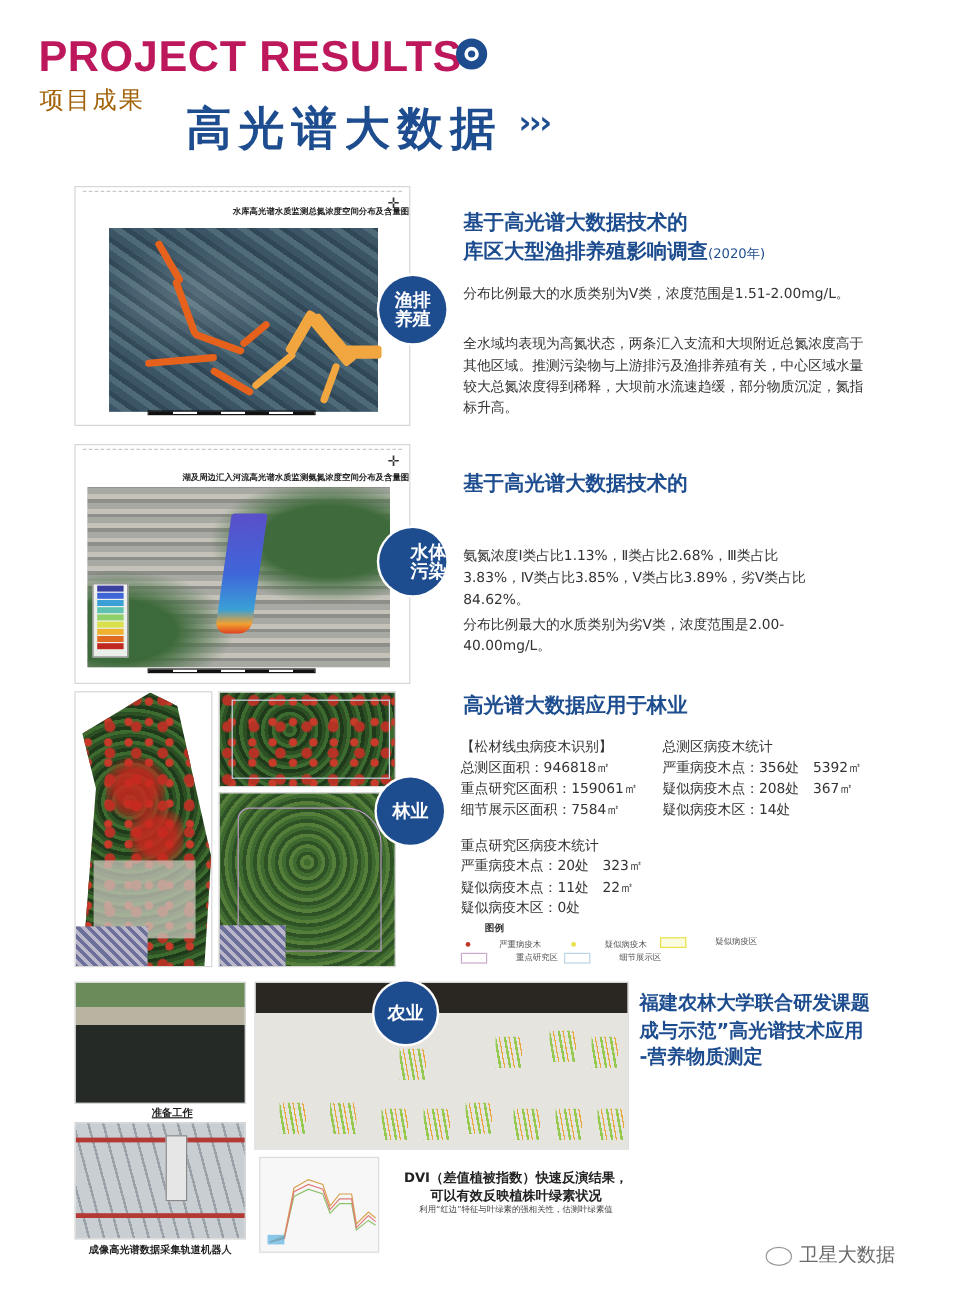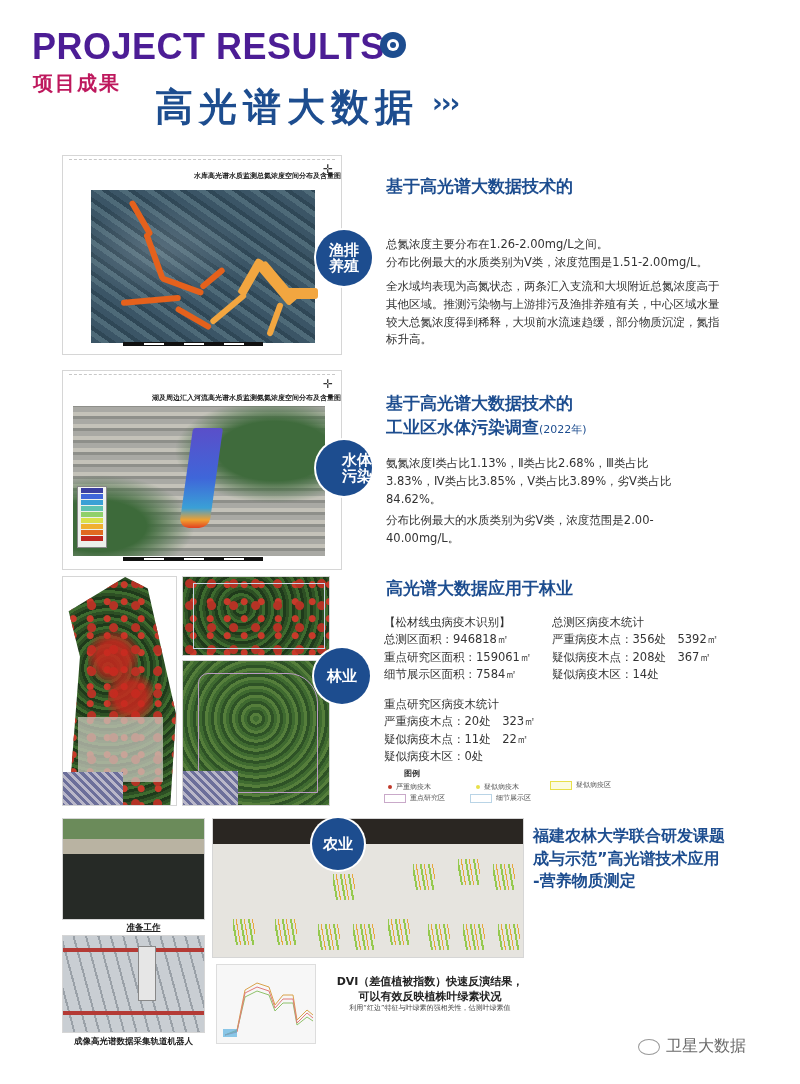--- a/index.html
+++ b/index.html
@@ -1,24 +1,24 @@
 <!DOCTYPE html>
 <html><head>
 <meta charset="utf-8">
 <style>
   * { box-sizing: border-box; margin: 0; padding: 0; }
   html, body { width: 800px; height: 1084px; background: #ffffff; overflow: hidden; }
   body { position: relative; font-family: "DejaVu Sans", "Liberation Sans", sans-serif; color: #333; }
 
   
-  .h-en { position: absolute; left: 32px; top: 26px; font-family: "Liberation Sans", "DejaVu Sans", sans-serif; font-weight: bold; font-size: 36px; letter-spacing: 0.5px; color: #4c1d95; }
+  .h-en { position: absolute; left: 32px; top: 26px; font-family: "Liberation Sans", "DejaVu Sans", sans-serif; font-weight: bold; font-size: 36px; letter-spacing: 0.5px; color: #be185d; }
   .h-logo { position: absolute; left: 380px; top: 32px; width: 26px; height: 26px; border-radius: 50%; background: #1d4d8f; }
   .h-logo::before { content: ""; position: absolute; left: 7px; top: 7px; width: 12px; height: 12px; border-radius: 50%; background: #fff; }
   .h-logo::after { content: ""; position: absolute; left: 10px; top: 10px; width: 6px; height: 6px; border-radius: 50%; background: #1d4d8f; }
-  .h-cn { position: absolute; left: 33px; top: 70px; font-size: 20px; font-weight: bold; color: #be185d; letter-spacing: 2px; }
+  .h-cn { position: absolute; left: 33px; top: 70px; font-size: 20px; font-weight: normal; color: #a16207; letter-spacing: 2px; }
   .h-big { position: absolute; left: 155px; top: 82px; font-size: 38px; font-weight: bold; color: #1d4d8f; letter-spacing: 6px; }
   .h-arrows { position: absolute; left: 432px; top: 88px; font-size: 26px; font-weight: bold; color: #1d4d8f; letter-spacing: -2px; }
 
   
   .img { position: absolute; overflow: hidden; border: 1px solid #d6d6d6; background: #fff; }
   .map-frame { position: absolute; left: 62px; top: 155px; width: 280px; height: 200px; }
   .map-frame .ticks { position: absolute; left: 6px; right: 6px; top: 3px; height: 3px; border-top: 1px dashed #c8c8c8; }
   .map-title { position: absolute; left: 0; right: 0; top: 15px; text-align: right; font-size: 7px; font-weight: bold; color: #222; }
   .compass { position: absolute; right: 6px; top: 6px; width: 14px; height: 14px; font-size: 12px; color: #333; text-align: center; line-height: 14px; }
   .scalebar { position: absolute; bottom: 8px; left: 60px; width: 140px; height: 4px; background: repeating-linear-gradient(90deg, #111 0 20px, #fff 20px 40px); border: 1px solid #111; }
@@ -59,21 +59,21 @@
       radial-gradient(circle at 60% 45%, #c83a2a 0 3px, transparent 4px),
       repeating-radial-gradient(circle at 40% 40%, #2d4f24 0 3px, #3d6a2e 3px 6px, #1f3a1b 6px 9px);
     background-size: 22px 22px, 17px 17px, 100% 100%; }
   .redzone { position: absolute; background: radial-gradient(circle, rgba(200,40,30,0.85) 0 40%, rgba(200,40,30,0.4) 60%, transparent 72%); }
   .grayzone { position: absolute; background: rgba(200,200,190,0.75); }
   .town { position: absolute; background: repeating-linear-gradient(45deg, #6c6f9a 0 3px, #b8b6c8 3px 6px); }
 
   .f-col { position: absolute; font-size: 11.5px; line-height: 1.5; color: #333; }
   .legend { position: absolute; left: 384px; top: 768px; width: 330px; font-size: 7px; color: #555; padding-left: 20px; }
   .legend .lt { font-weight: bold; font-size: 8px; color: #333; }
-  .lg-item { position: absolute; display: flex; align-items: center; gap: 4px; }
+  .lg-item { position: absolute; display: flex; align-items: center; gap: 24px; }
   .lg-dot { width: 4px; height: 4px; border-radius: 50%; }
   .lg-rect { width: 22px; height: 9px; border: 1px solid; }
 
   
   .agri-photo1 { position: absolute; left: 62px; top: 818px; width: 143px; height: 102px; background: linear-gradient(180deg, #6b8b5a 0 20%, #b9b3a2 20% 35%, #262a26 35% 100%); }
   .agri-photo2 { position: absolute; left: 62px; top: 935px; width: 143px; height: 98px; background: repeating-linear-gradient(75deg, #c9ced3 0 10px, #9aa1a8 10px 12px); }
   .rail { position: absolute; height: 4px; background: #b43a35; left: 0; right: 0; }
   .cap { position: absolute; font-size: 8.5px; font-weight: bold; color: #222; text-align: center; }
   .agri-main { position: absolute; left: 212px; top: 818px; width: 312px; height: 140px; background: linear-gradient(180deg, #2a2622 0 18%, #e6e4df 18% 100%); }
   .plant { position: absolute; width: 22px; height: 26px; background:
@@ -116,23 +116,23 @@
 </div>
 <div class="tag" style="left:316px;top:230px;">
   <div>
       <div>渔排</div>
       <div>养殖</div>
     </div>
 </div>
 
 <div class="sec-title" style="left:386px;top:175px;">
   <div>基于高光谱大数据技术的</div>
+  <div><span>库区大型渔排养殖影响调查</span><span class="year">(2020年)</span></div>
 </div>
 <div class="para" style="left:386px;top:236px;width:380px;">
-  <div>总氮浓度主要分布在1.26-2.00mg/L之间。</div>
   <div>分布比例最大的水质类别为Ⅴ类，浓度范围是1.51-2.00mg/L。</div>
 </div>
 <div class="para" style="left:386px;top:278px;width:336px;">全水域均表现为高氮状态，两条汇入支流和大坝附近总氮浓度高于其他区域。推测污染物与上游排污及渔排养殖有关，中心区域水量较大总氮浓度得到稀释，大坝前水流速趋缓，部分物质沉淀，氮指标升高。</div>
 
 <div class="img map-frame" style="top:370px;">
   <div class="ticks"></div>
   <div class="map-title" style="top:22px;">湖及周边汇入河流高光谱水质监测氨氮浓度空间分布及含量图</div>
   <div class="compass">✛</div>
   <div class="sat2">
     <div class="lake"></div>
@@ -152,21 +152,20 @@
 </div>
 <div class="tag" style="left:316px;top:440px;justify-content:flex-end;">
   <div>
       <div>水体</div>
       <div>污染</div>
     </div>
 </div>
 
 <div class="sec-title" style="left:386px;top:392px;">
   <div>基于高光谱大数据技术的</div>
-  <div><span>工业区水体污染调查</span><span class="year">(2022年)</span></div>
 </div>
 <div class="para" style="left:386px;top:455px;width:310px;">氨氮浓度Ⅰ类占比1.13%，Ⅱ类占比2.68%，Ⅲ类占比3.83%，Ⅳ类占比3.85%，Ⅴ类占比3.89%，劣Ⅴ类占比84.62%。</div>
 <div class="para" style="left:386px;top:512px;width:280px;">分布比例最大的水质类别为劣Ⅴ类，浓度范围是2.00-40.00mg/L。</div>
 
 <div class="img forest-left">
   <div class="forest-tex" style="clip-path: polygon(5% 15%, 55% 0, 75% 5%, 100% 60%, 95% 100%, 5% 100%, 15% 35%);"></div>
   <div class="redzone" style="left:25px;top:50px;width:50px;height:60px;"></div>
   <div class="redzone" style="left:45px;top:90px;width:45px;height:60px;"></div>
   <div class="grayzone" style="left:15px;top:140px;width:85px;height:65px;"></div>
   <div class="town" style="left:0;top:195px;width:60px;height:35px;"></div>

